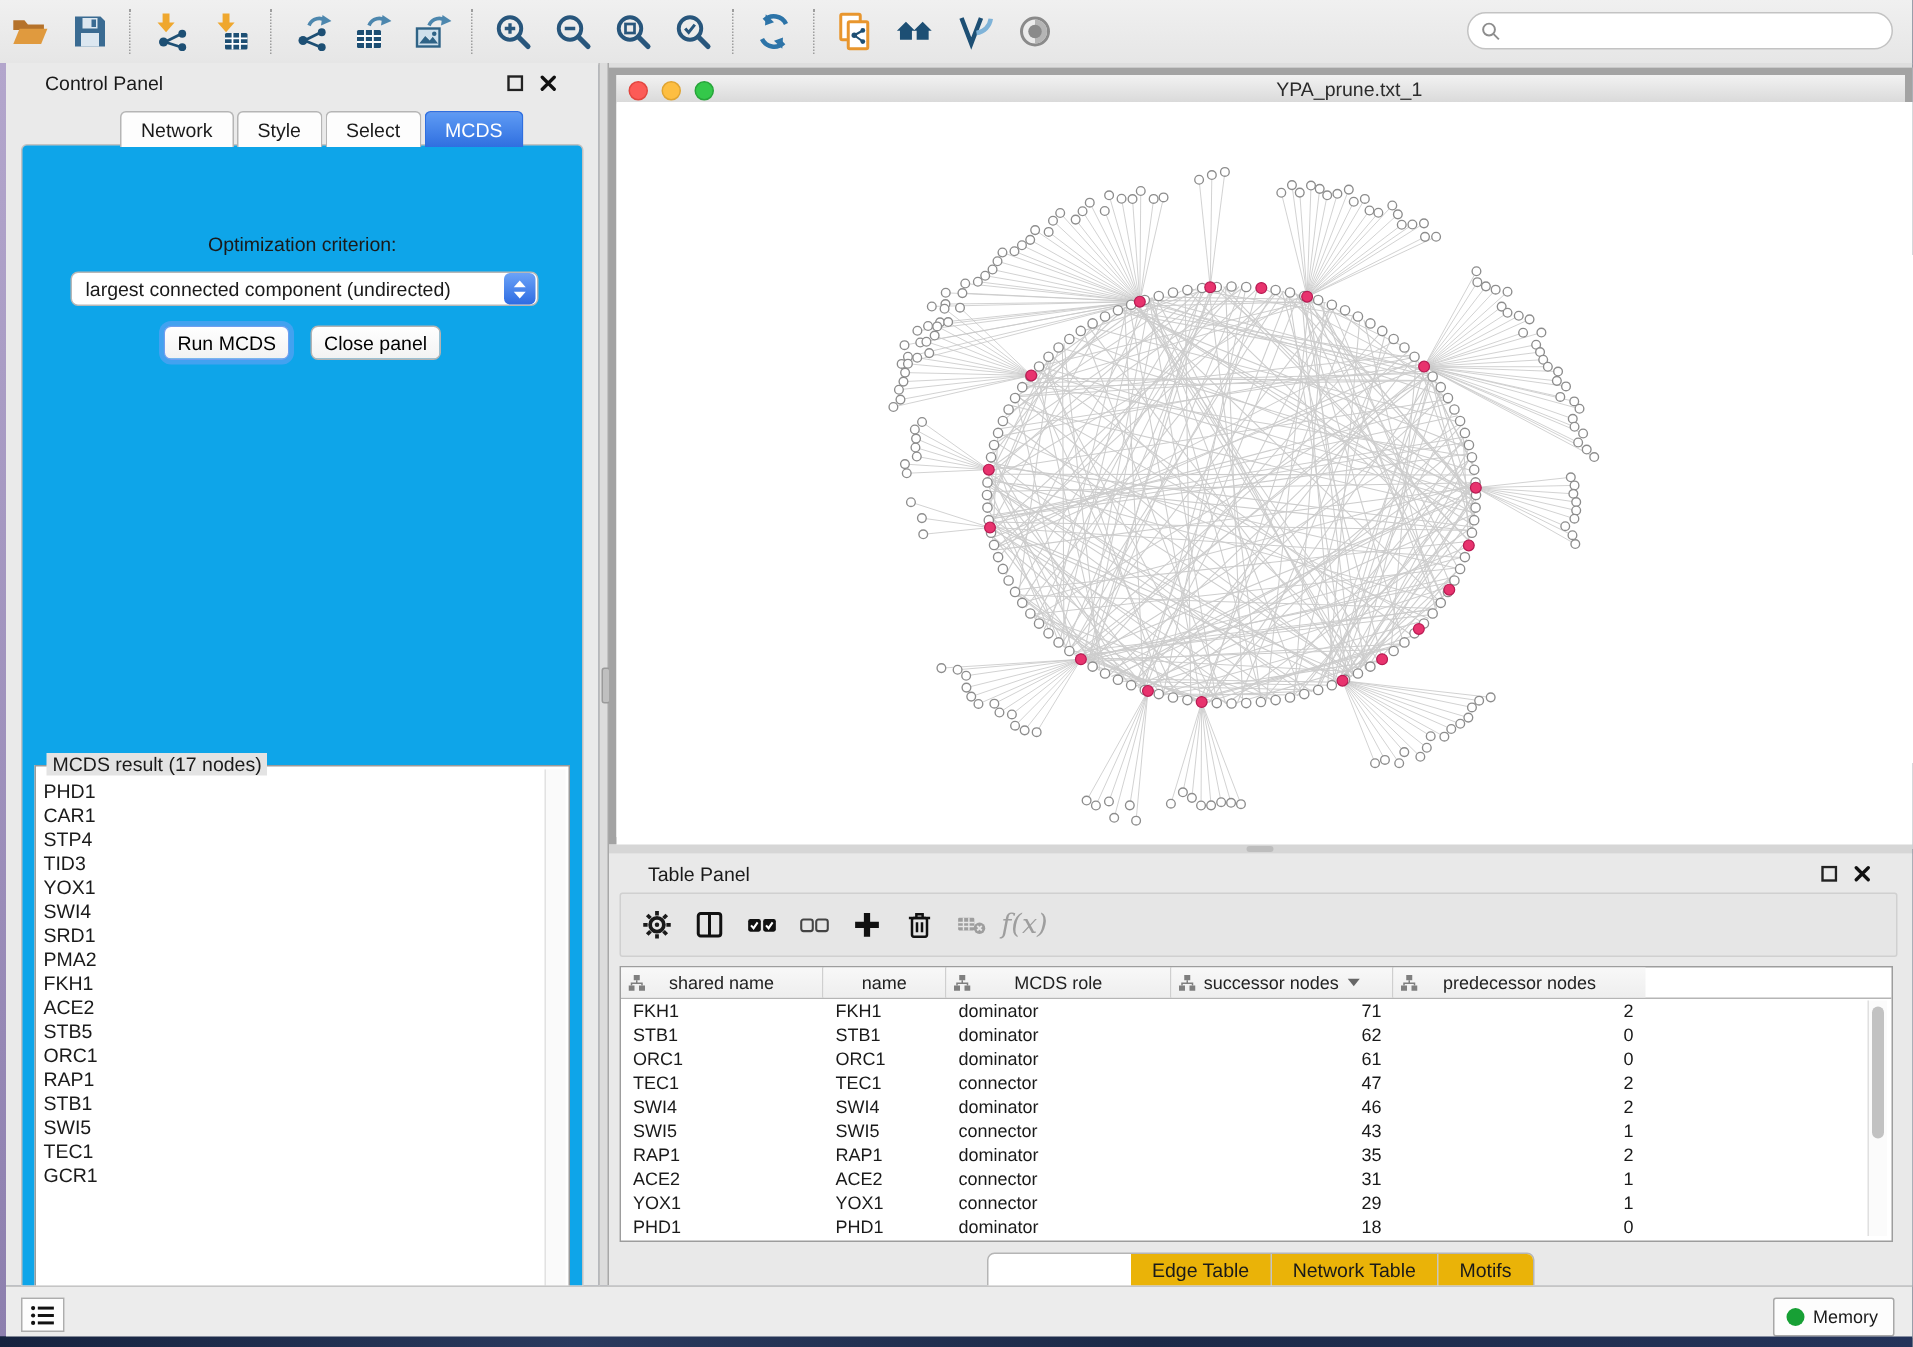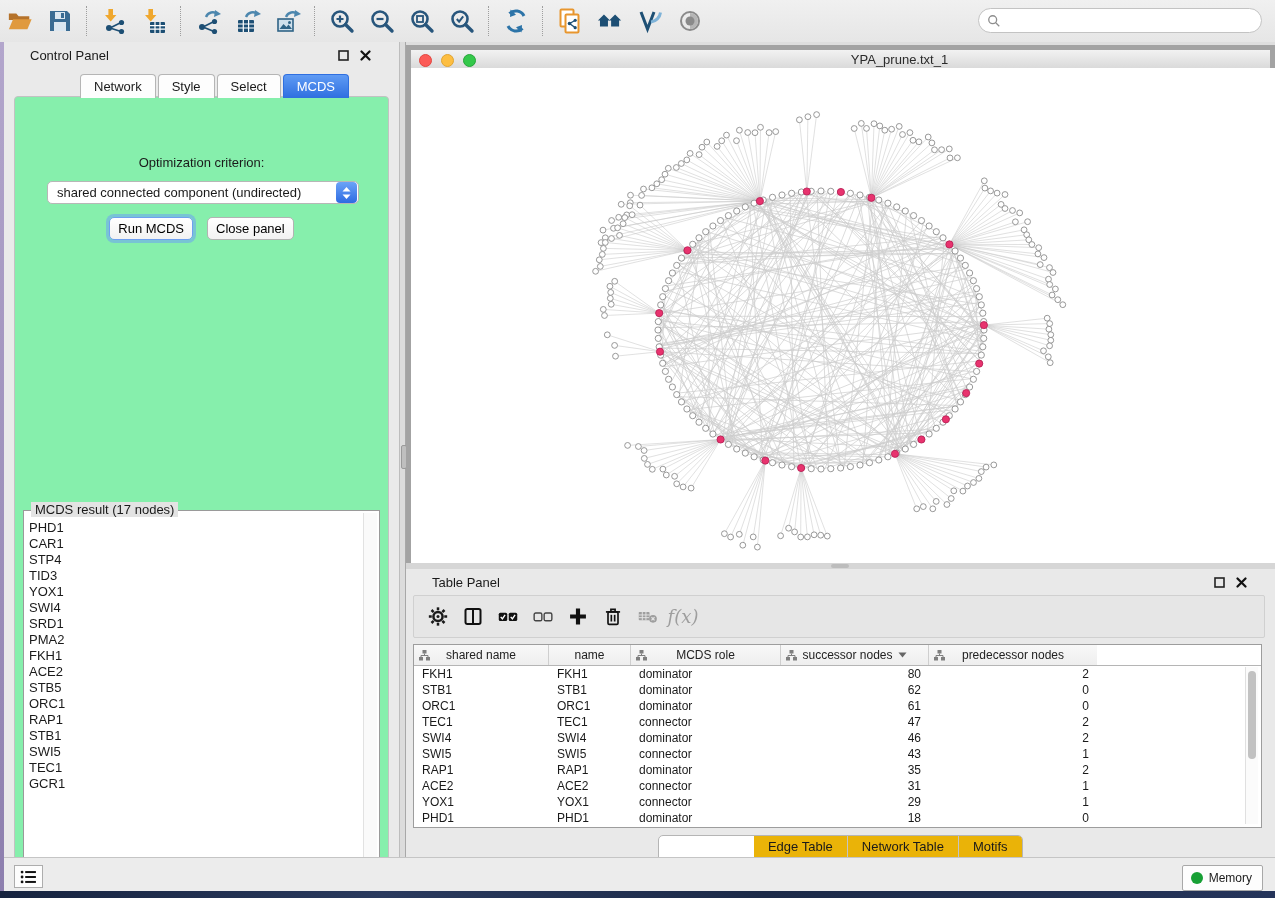--- a/index.html
+++ b/index.html
@@ -25,21 +25,21 @@
 
   
   .control-panel{left:4px;top:42px;width:395px;height:815px;background:#eaeaea;}
   .panel-head{height:26px;display:flex;align-items:center;padding:0 26px;font-size:13px;}
   .panel-head .spacer{flex:1;}
   .winbtn{width:16px;height:16px;margin-left:6px;display:flex;align-items:center;justify-content:center;}
   .cp-tabs{position:absolute;left:76px;top:32px;display:flex;z-index:2;text-align:center;}
   .cp-tab{height:17px;padding:3px 13px;background:#fdfdfd;border:1px solid #b5b5b5;border-bottom:none;
           border-radius:4px 4px 0 0;font-size:13px;margin-right:2px;line-height:17px;}
   .cp-tab.active{background:linear-gradient(#5f9bf4,#2f6fe0);border-color:#2f6fe0;color:#fff;}
-  .cp-card{position:absolute;left:10px;top:54px;width:373px;height:792px;background:#86efac;
+  .cp-card{position:absolute;left:10px;top:54px;width:373px;height:792px;background:#0ea5e9;
            border:1px solid #c2c2c2;border-radius:4px;}
   .opt-label{position:absolute;left:0;right:0;top:58px;text-align:center;font-size:13px;}
   .select{position:absolute;left:32px;top:84px;width:312px;height:23px;background:#fff;border:1px solid #b7b7b7;
           border-radius:5px;display:flex;align-items:center;box-sizing:border-box;}
   .select .val{flex:1;font-size:13px;padding-left:9px;white-space:nowrap;overflow:hidden;}
   .select .stepper{width:21px;height:21px;border-radius:4px;background:linear-gradient(#6ba3f7,#2e6be2);
                    display:flex;align-items:center;justify-content:center;margin-right:1px;}
   .btnrow{position:absolute;left:0;right:0;top:120px;display:flex;justify-content:center;gap:14px;}
   .btn{height:23px;padding:0 8px;background:linear-gradient(#ffffff,#f2f2f2);border:1px solid #b3b3b3;
        border-radius:5px;font-size:13px;font-family:"Liberation Sans",sans-serif;}
@@ -275,21 +275,21 @@
     <div class="cp-tab">Network</div>
     <div class="cp-tab">Style</div>
     <div class="cp-tab">Select</div>
     <div class="cp-tab active">MCDS</div>
   </div>
 
   <div class="cp-card">
     <div class="opt-label">Optimization criterion:</div>
 
     <div class="select">
-      <span class="val">shared connected component (undirected)</span>
+      <span class="val">largest connected component (undirected)</span>
       <span class="stepper">
         <svg width="11" height="14" viewBox="0 0 11 14">
             <path d="M1.5 5.5 5.5 1l4 4.5z" fill="#fff"></path>
             <path d="M1.5 8.5 5.5 13l4-4.5z" fill="#fff"></path>
           </svg>
       </span>
     </div>
 
     <div class="btnrow">
       <button class="btn focusring">Run MCDS</button>
@@ -1167,21 +1167,21 @@
               <path d="M5.5 3.5v2M2 7V5.5h7V7" stroke="#7f7f7f" fill="none"></path>
             </svg>
           <span>predecessor nodes</span>
         </div>
       </div>
       <div class="tbody">
           <div class="trow">
             <div class="td w0">FKH1</div>
             <div class="td w1">FKH1</div>
             <div class="td w2">dominator</div>
-            <div class="td w3 num">80</div>
+            <div class="td w3 num">71</div>
             <div class="td w4 num">2</div>
           </div>
           <div class="trow">
             <div class="td w0">STB1</div>
             <div class="td w1">STB1</div>
             <div class="td w2">dominator</div>
             <div class="td w3 num">62</div>
             <div class="td w4 num">0</div>
           </div>
           <div class="trow">

